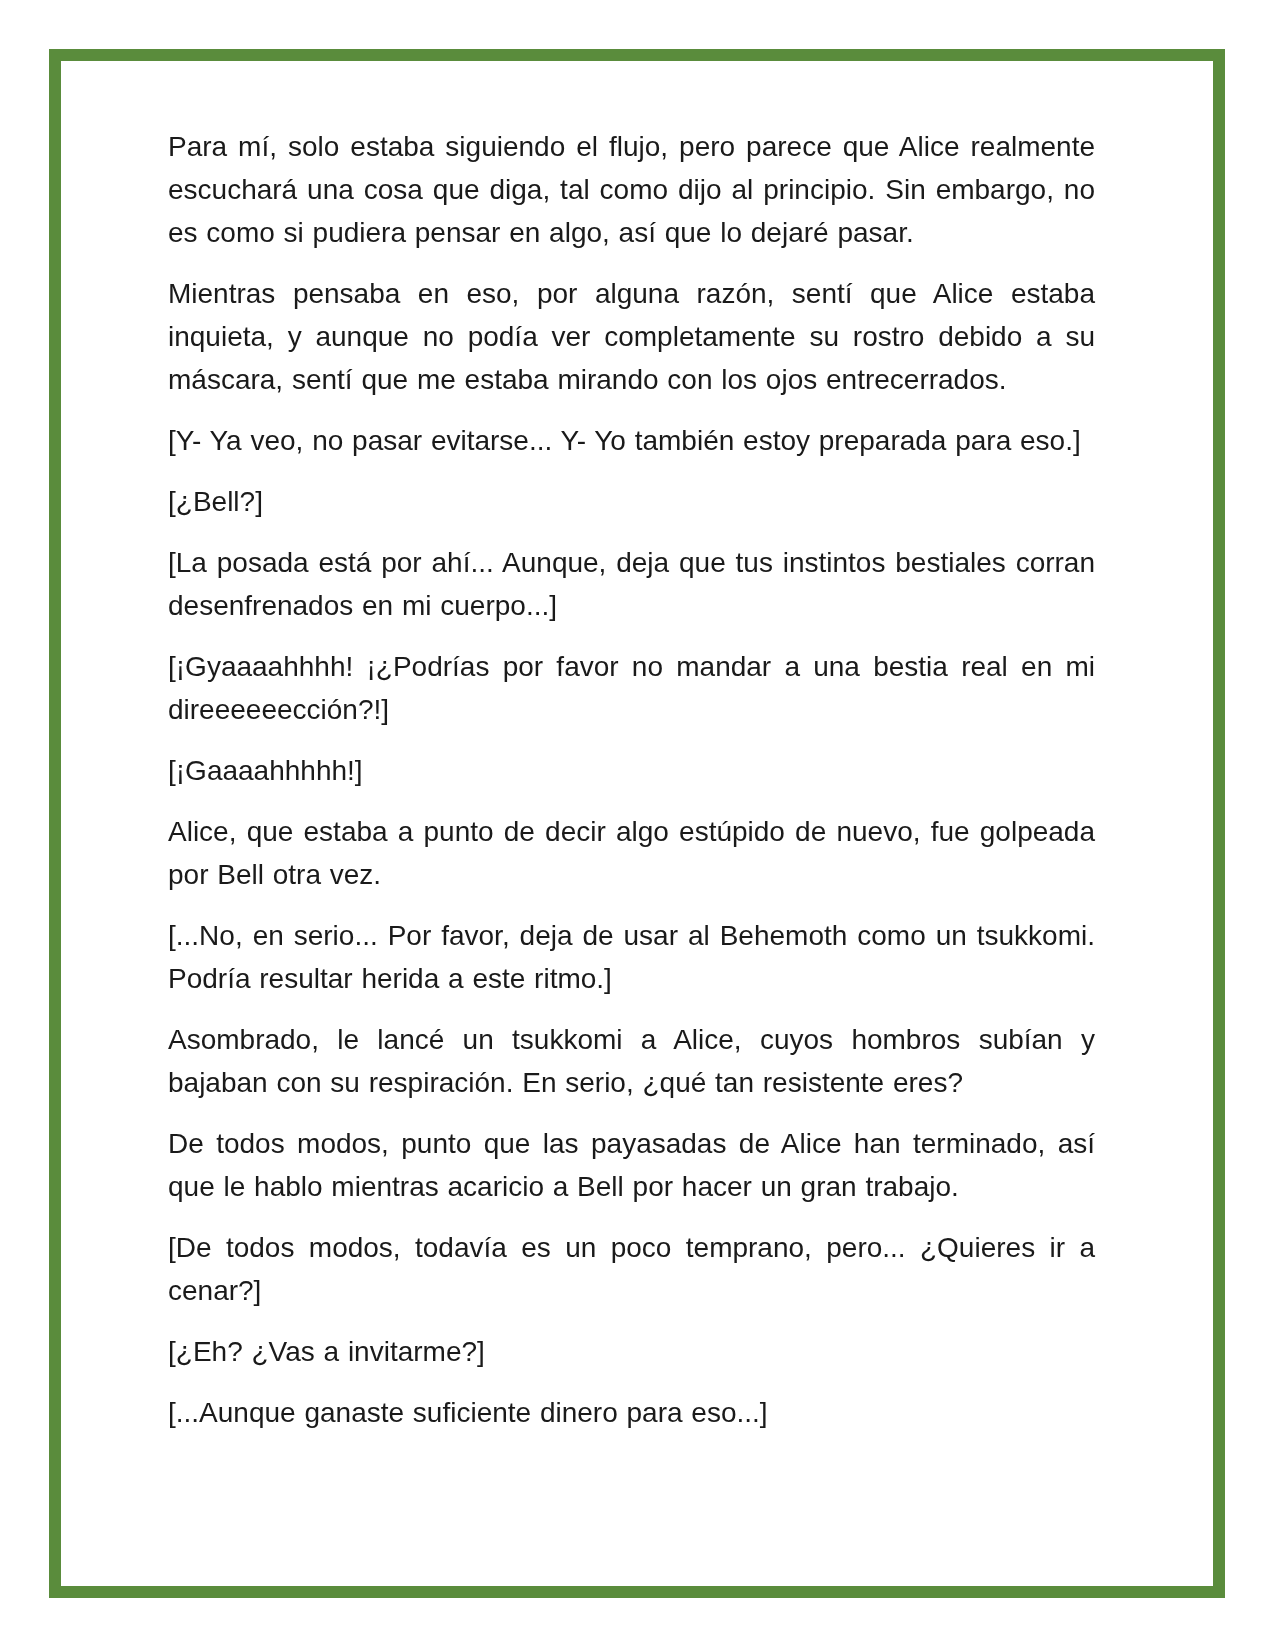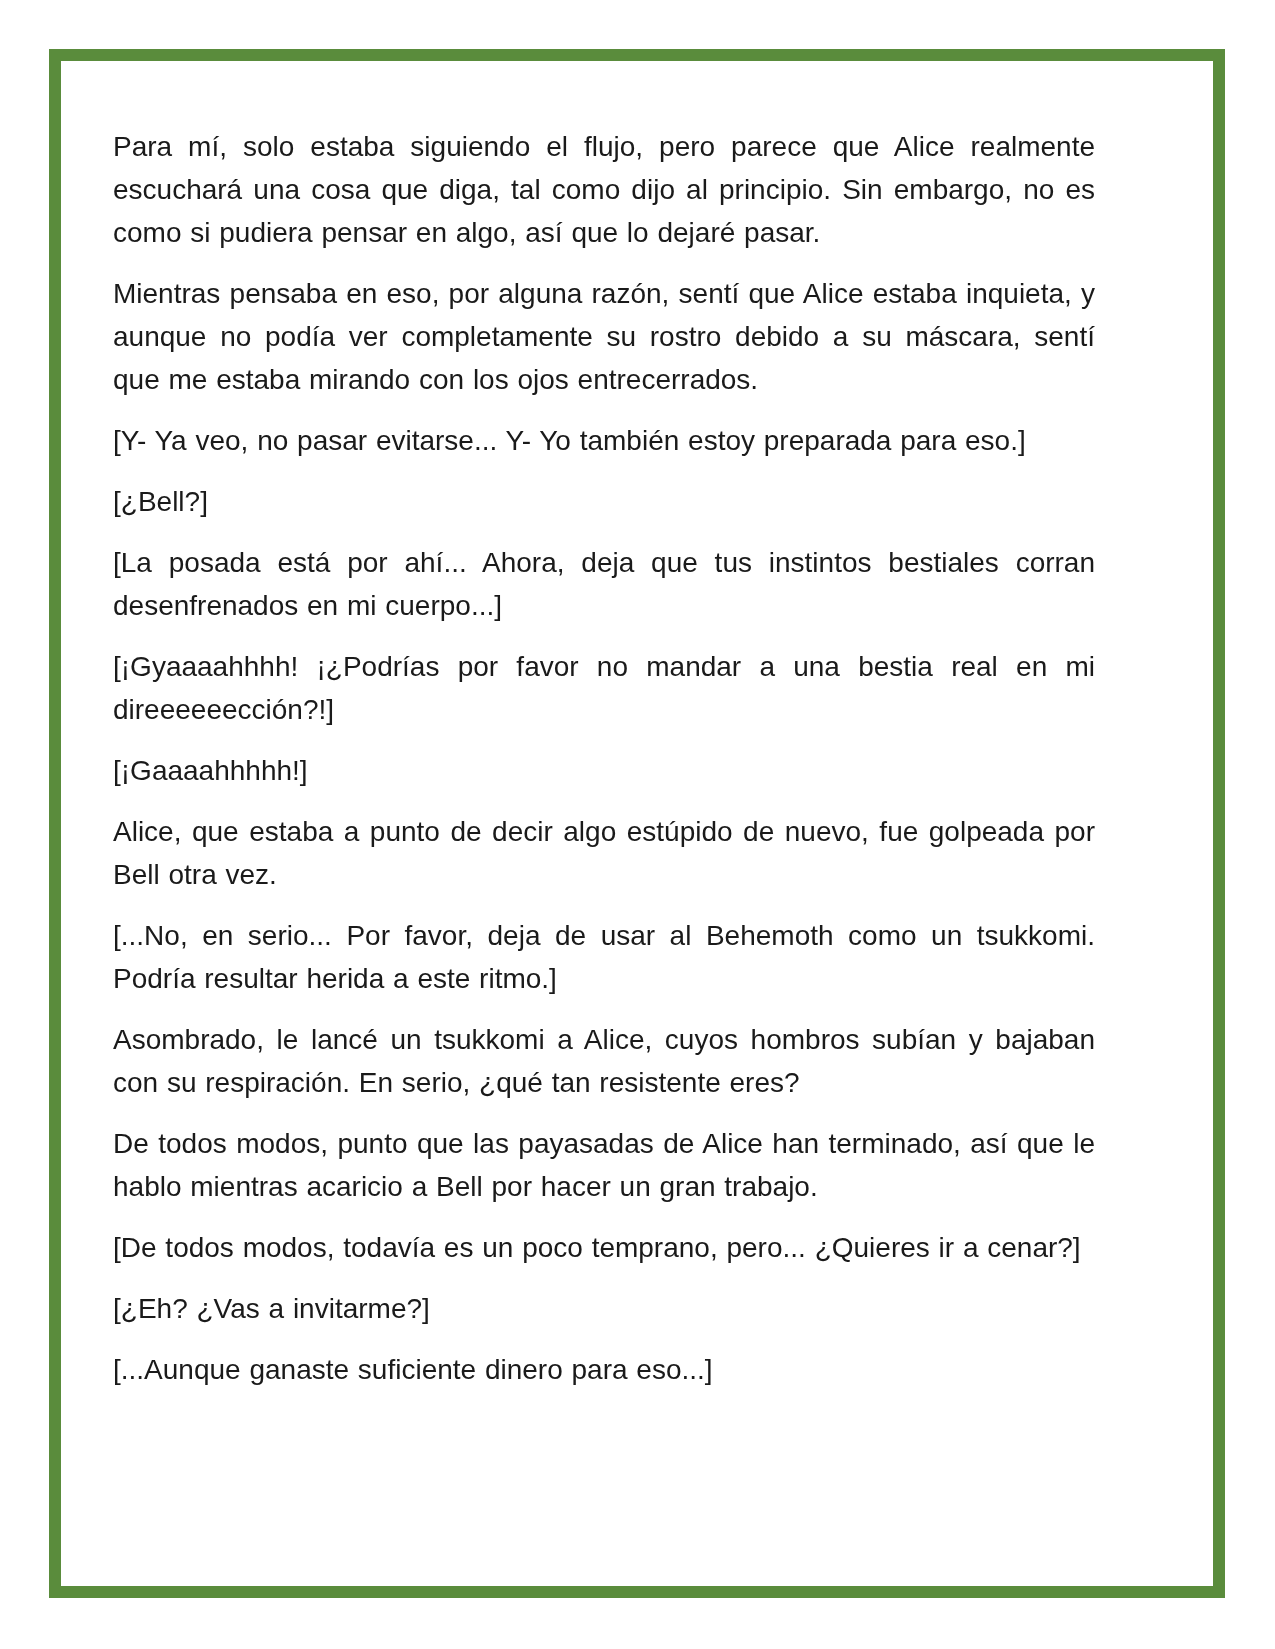--- a/index.html
+++ b/index.html
@@ -18,41 +18,41 @@
     left: 49px;
     top: 49px;
     width: 1152px;
     height: 1525px;
     border: 12px solid #5a8c3c;
     background: #ffffff;
     box-sizing: content-box;
     overflow: hidden;
   }
   .doc-content {
-    padding: 64px 118px 40px 52px;
+    padding: 64px 118px 40px 107px;
   }
   .doc-content p {
     margin: 0 0 18px 0;
     font-size: 28px;
     line-height: 43px;
     color: #1a1a1a;
     text-align: justify;
     word-spacing: 1px;
   }
 </style>
 </head>
 <body>
 
 <div class="page-frame">
   <div class="doc-content">
     <p>Para mí, solo estaba siguiendo el flujo, pero parece que Alice realmente escuchará una cosa que diga, tal como dijo al principio. Sin embargo, no es como si pudiera pensar en algo, así que lo dejaré pasar.</p>
     <p>Mientras pensaba en eso, por alguna razón, sentí que Alice estaba inquieta, y aunque no podía ver completamente su rostro debido a su máscara, sentí que me estaba mirando con los ojos entrecerrados.</p>
     <p>[Y- Ya veo, no pasar evitarse... Y- Yo también estoy preparada para eso.]</p>
     <p>[¿Bell?]</p>
-    <p>[La posada está por ahí... Ahora, deja que tus instintos bestiales corran desenfrenados en mi cuerpo...]</p>
+    <p>[La posada está por ahí... Aunque, deja que tus instintos bestiales corran desenfrenados en mi cuerpo...]</p>
     <p>[¡Gyaaaahhhh! ¡¿Podrías por favor no mandar a una bestia real en mi direeeeeección?!]</p>
     <p>[¡Gaaaahhhhh!]</p>
     <p>Alice, que estaba a punto de decir algo estúpido de nuevo, fue golpeada por Bell otra vez.</p>
     <p>[...No, en serio... Por favor, deja de usar al Behemoth como un tsukkomi. Podría resultar herida a este ritmo.]</p>
     <p>Asombrado, le lancé un tsukkomi a Alice, cuyos hombros subían y bajaban con su respiración. En serio, ¿qué tan resistente eres?</p>
     <p>De todos modos, punto que las payasadas de Alice han terminado, así que le hablo mientras acaricio a Bell por hacer un gran trabajo.</p>
     <p>[De todos modos, todavía es un poco temprano, pero... ¿Quieres ir a cenar?]</p>
     <p>[¿Eh? ¿Vas a invitarme?]</p>
     <p>[...Aunque ganaste suficiente dinero para eso...]</p>
   </div>

